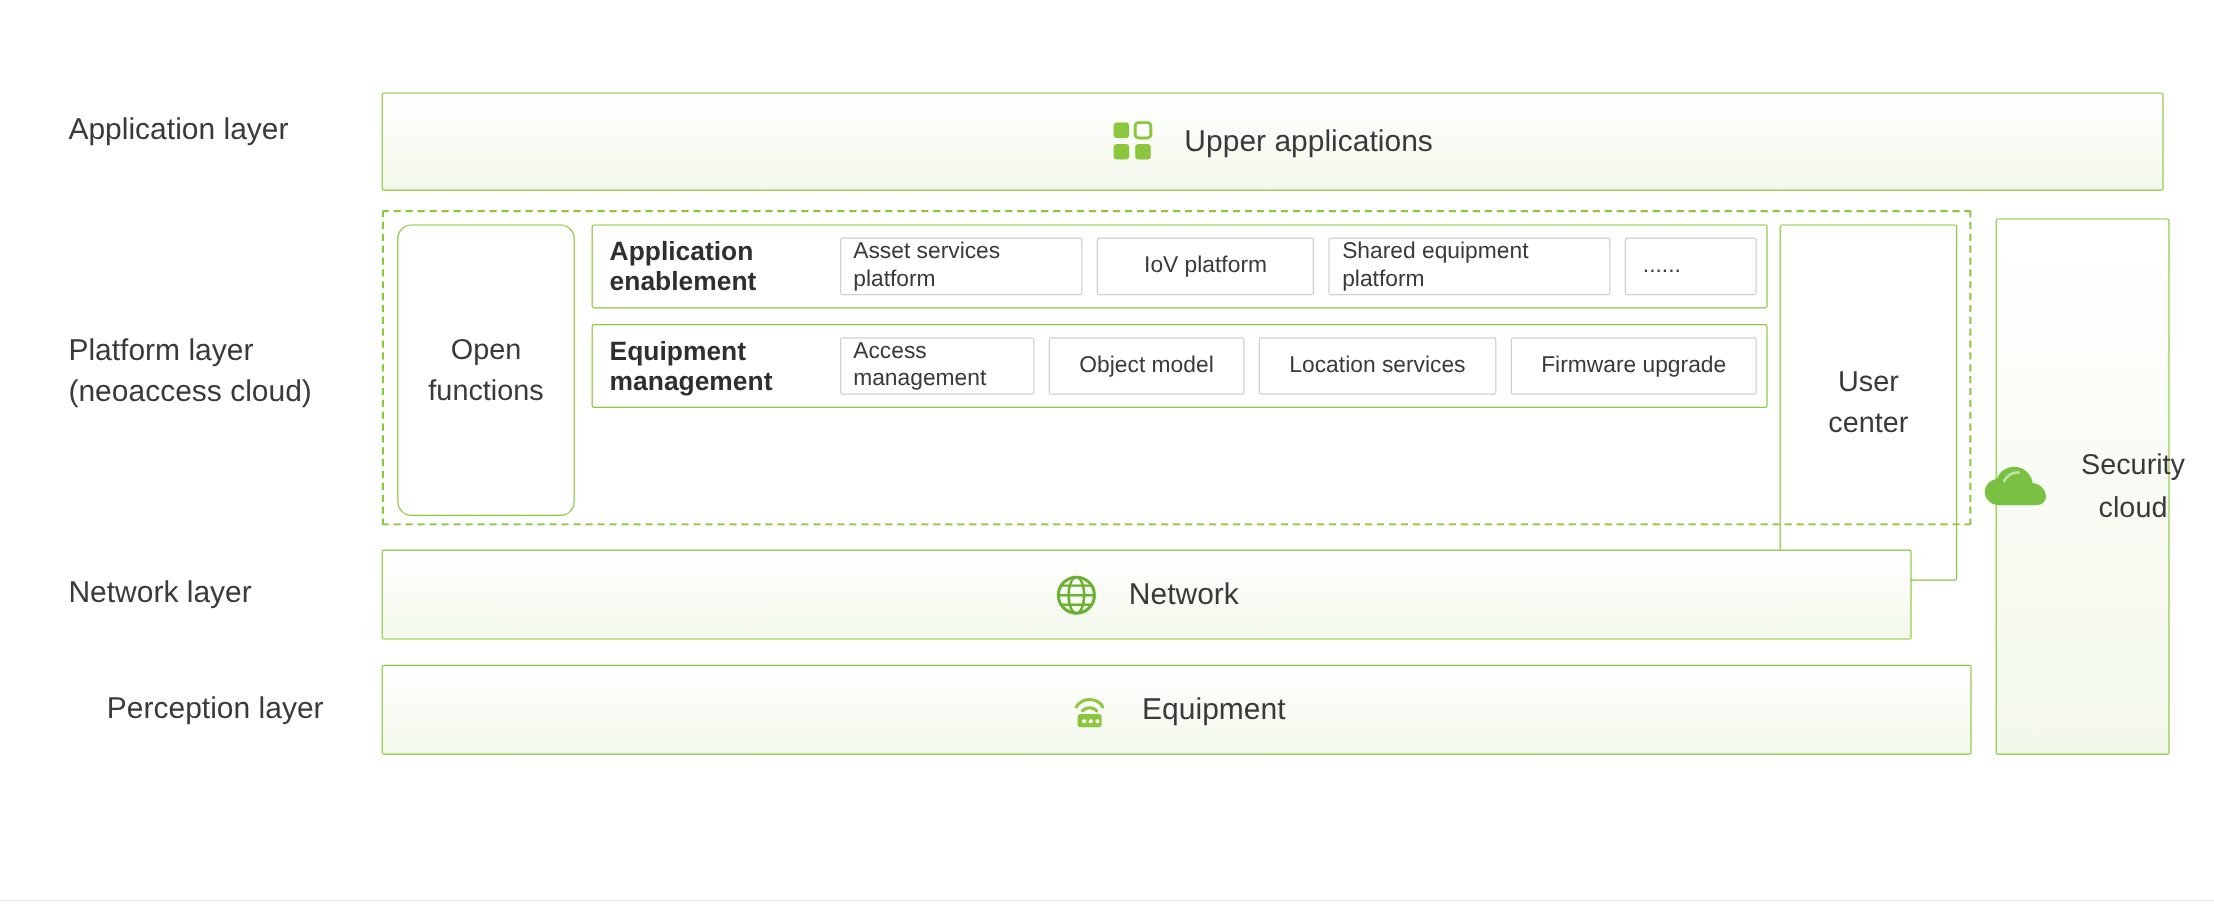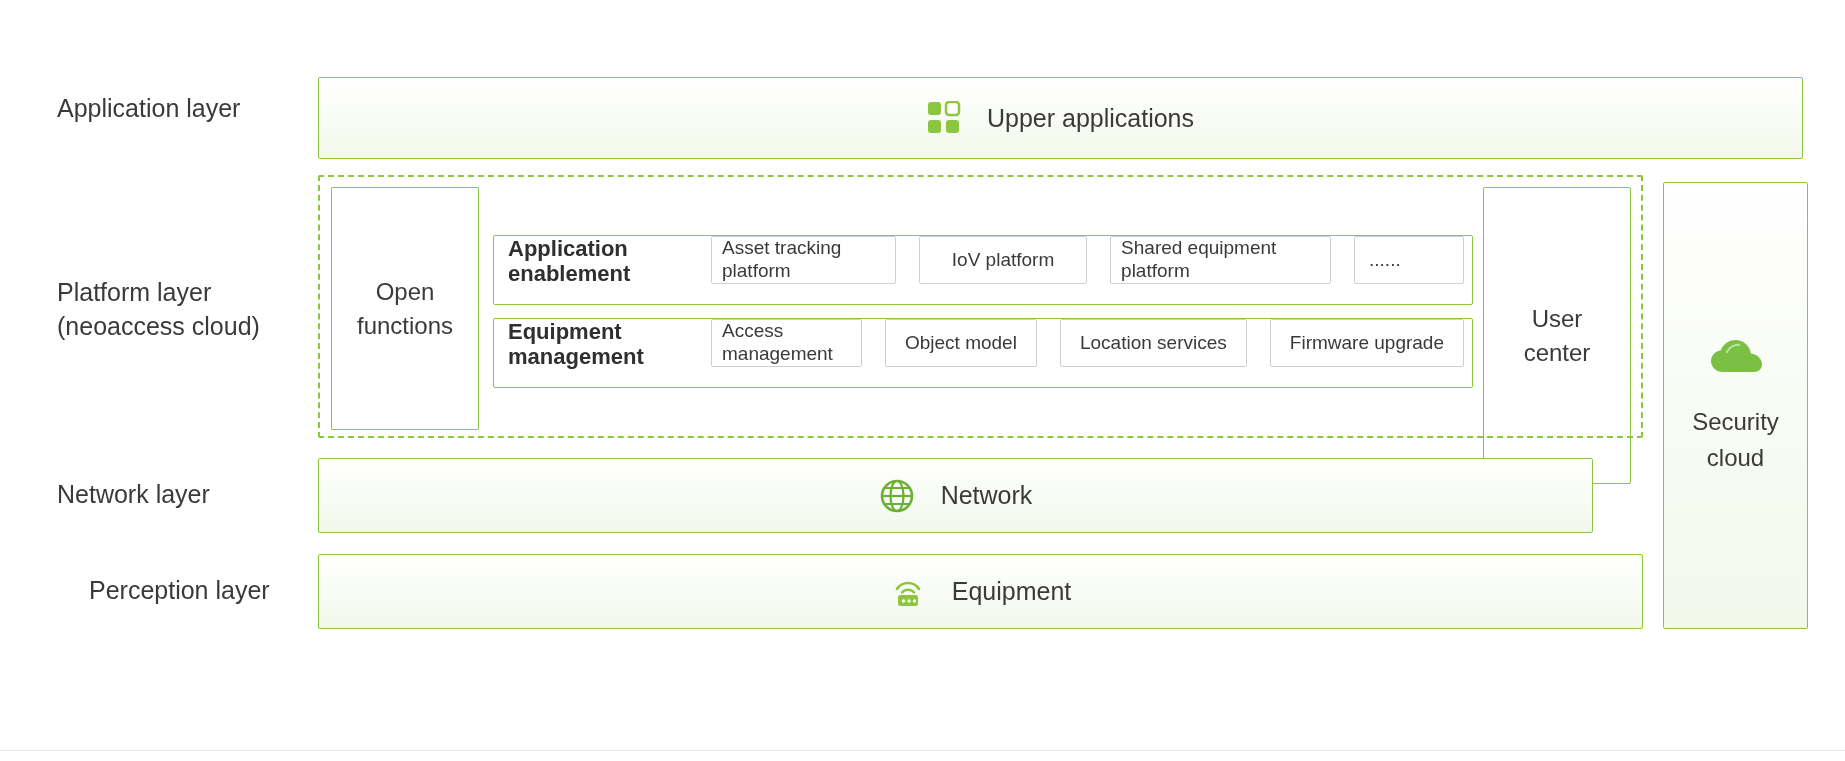--- a/index.html
+++ b/index.html
@@ -74,21 +74,21 @@
     background: #ffffff;
   }
 
   #open-functions {
     position: absolute;
     left: 11px;
     top: 10px;
     width: 148px;
     height: 243px;
     border: 1px solid #8cc63f;
-    border-radius: 1px;
+    border-radius: 12px;
     box-sizing: border-box;
     display: flex;
     align-items: center;
     justify-content: center;
     text-align: center;
     font-size: 24px;
     color: #3a3a3a;
     line-height: 1.4;
     white-space: pre-line;
   }
@@ -114,24 +114,23 @@
 
   .group-row {
     position: absolute;
     left: 173px;
     width: 980px;
     height: 70px;
     border: 1px solid #8cc63f;
     border-radius: 2px;
     box-sizing: border-box;
     display: flex;
-    align-items: flex-start;
+    align-items: center;
     padding: 0 8px;
-    gap: 23px;
-    margin-top: 48px;
+    gap: 12px;
   }
   #row-app-enable { top: 10px; }
   #row-equip-mgmt { top: 93px; }
   #row-comm-access { top: 176px; }
 
   .group-title {
     flex: 0 0 auto;
     width: 186px;
     font-size: 22px;
     font-weight: bold;
@@ -165,21 +164,21 @@
     position: absolute;
     left: 1663px;
     top: 182px;
     width: 145px;
     height: 447px;
     border: 1px solid #8cc63f;
     border-radius: 2px;
     background: linear-gradient(180deg, #ffffff 0%, #f2f8ea 100%);
     box-sizing: border-box;
     display: flex;
-    flex-direction: column;
+    flex-direction: row;
     align-items: center;
     justify-content: center;
     gap: 26px;
   }
   #security-cloud .sc-text {
     font-size: 24px;
     color: #3a3a3a;
     text-align: center;
     line-height: 1.5;
     white-space: pre-line;
@@ -223,21 +222,21 @@
   </div>
 
   <div id="platform-container">
 
     <div id="open-functions">Open
 functions</div>
 
     <div class="group-row" id="row-app-enable">
       <div class="group-title">Application
 enablement</div>
-      <div class="chip">Asset tracking
+      <div class="chip">Asset services
 platform</div>
       <div class="chip center">IoV platform</div>
       <div class="chip">Shared equipment
 platform</div>
       <div class="chip ellipsis">......</div>
     </div>
 
     <div class="group-row" id="row-equip-mgmt">
       <div class="group-title">Equipment
 management</div>

